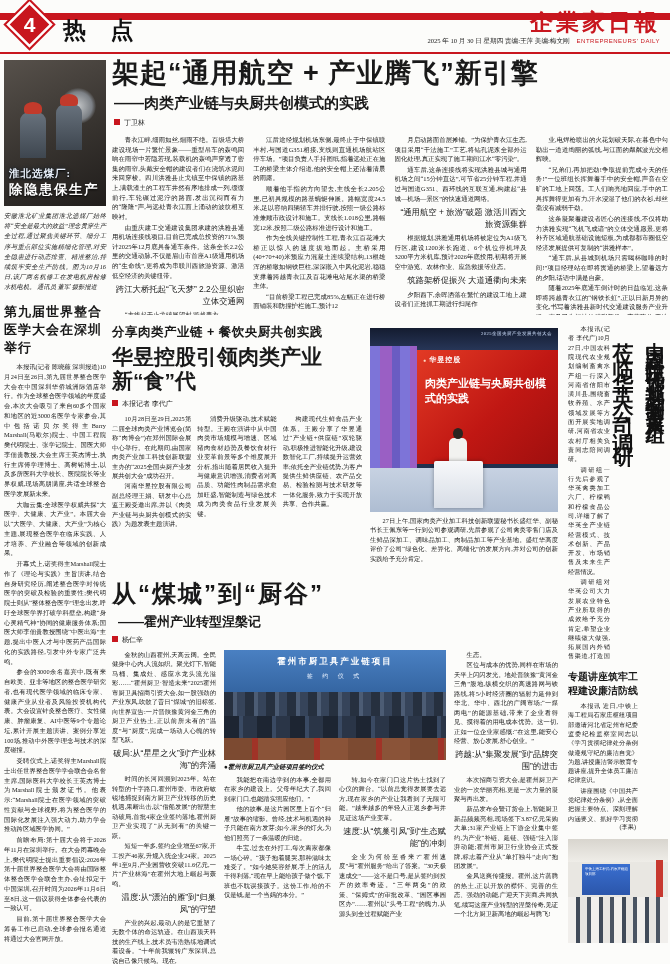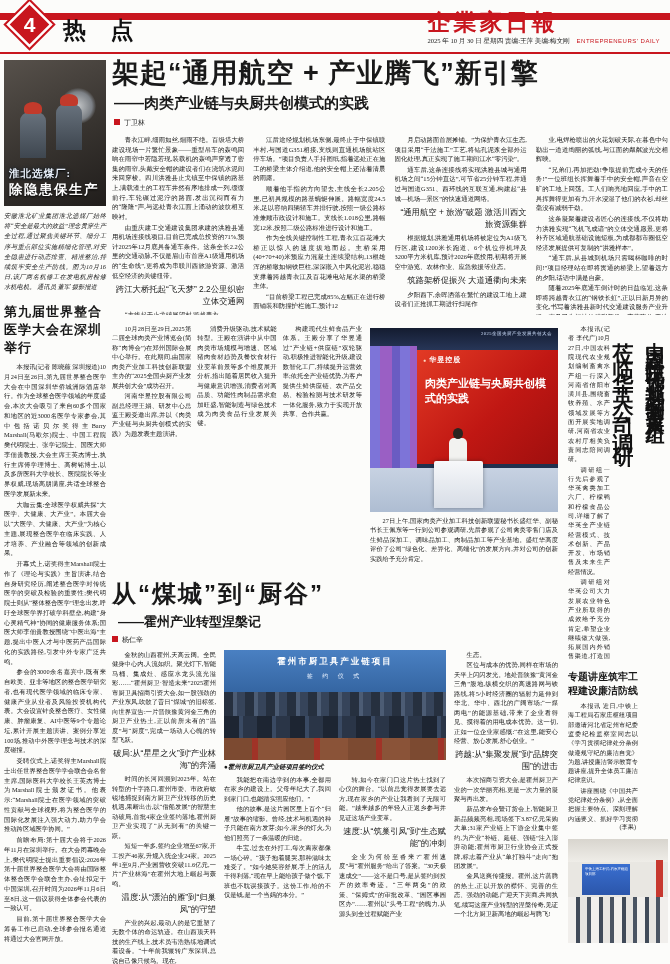--- a/index.html
+++ b/index.html
@@ -6,21 +6,21 @@
   .page{position:relative;width:670px;height:964px;margin:0 auto;background:#fcfcfa;
         font-family:"Liberation Serif","DejaVu Serif",serif;color:#191919;overflow:hidden;}
   
   .top-bar{position:absolute;left:0;top:13px;width:100%;height:7px;background:#c8161e;}
   .badge{position:absolute;left:13px;top:8px;width:33px;height:33px;background:#c8161e;
          transform:rotate(45deg);box-shadow:inset 0 0 0 2.5px #fff, 0 0 0 2px #c8161e;}
   .badge span{position:absolute;inset:0;display:flex;align-items:center;justify-content:center;
          transform:rotate(-45deg);color:#fff;font:bold 21px "Liberation Sans",sans-serif;}
   .section-title{position:absolute;left:63px;top:15px;font-family:"Liberation Sans",sans-serif;
          font-size:23px;font-weight:bold;letter-spacing:9px;color:#111;}
-  .masthead{position:absolute;right:10px;top:10px;display:flex;flex-direction:column;align-items:flex-start;}
+  .masthead{position:absolute;right:10px;top:10px;display:flex;flex-direction:column;align-items:flex-end;}
   .masthead-cn{color:#c8161e;font-size:23px;font-weight:bold;letter-spacing:3px;line-height:1.1;}
   .masthead-row{display:flex;gap:7px;align-items:baseline;margin-top:2px;}
   .date-line{font-size:6.6px;color:#222;}
   .masthead-en{font-size:6px;color:#c8161e;letter-spacing:.5px;font-family:"Liberation Sans",sans-serif;}
   .header-rule{position:absolute;left:0;top:52px;width:100%;height:2px;background:#c8161e;}
   
   .para{text-indent:2em;text-align:justify;margin:0 0 1px 0;}
   .sub-h{font-weight:normal;font-size:8.4px;line-height:1.35;margin:4px 0 3px 0;text-indent:0;
          font-family:"Liberation Sans",sans-serif;text-align:right;}
   .byline{font-size:7px;color:#222;}
@@ -202,20 +202,25 @@
             <div class="fp-banner">2025全国央厨产业发展共创大会</div>
             <div class="fp-left"></div>
             <div class="fp-red">
               <div class="fp-brand">华昱控股</div>
               <div class="fp-title">肉类产业链与央厨共创模式的实践</div>
             </div>
             <div class="fp-floor"></div>
             <div class="fp-person"></div>
             <div class="fp-podium"></div>
           </div>
+          <div class="f-head">
+            <div class="f-kicker">分享肉类产业链 + 餐饮央厨共创实践</div>
+            <div class="f-headline">华昱控股引领肉类产业新“食”代</div>
+            <div class="f-by byline"><i></i><span>本报记者 李代广</span></div>
+          </div>
           <div class="f-cols">
             <div class="f-col">
                 <div class="para">10月28日至29日,2025第二届全球肉类产业博览会(简称“肉博会”)在郑州国际会展中心举行。在此期间,由国家肉类产业加工科技创新联盟主办的“2025全国央厨产业发展共创大会”成功召开。</div>
                 <div class="para">河南华昱控股有限公司副总经理王娟、研发中心总监王殿受邀出席,并以《肉类产业链与央厨共创模式的实践》为题发表主题演讲。</div>
               </div>
             <div class="f-col">
                 <div class="para">消费升级驱动,技术赋能转型。王殿在演讲中从中国肉类市场规模与增速、区域猪肉食材趋势及餐饮食材行业变革前景等多个维度展开分析,指出随着居民收入提升与健康意识增强,消费者对高品质、功能性肉制品需求愈加旺盛,智能制造与绿色技术成为肉类食品行业发展关键。</div>
               </div>
             <div class="f-col">
                 <div class="para">构建现代生鲜食品产业体系。王殿分享了华昱通过“产业链+供应链”双轮驱动,积极推进智能化升级,建设数智化工厂,持续提升运营效率;依托全产业链优势,为客户提供生鲜供应链、农产品交易、检验检测与技术研发等一体化服务,致力于实现开放共享、合作共赢。</div>

